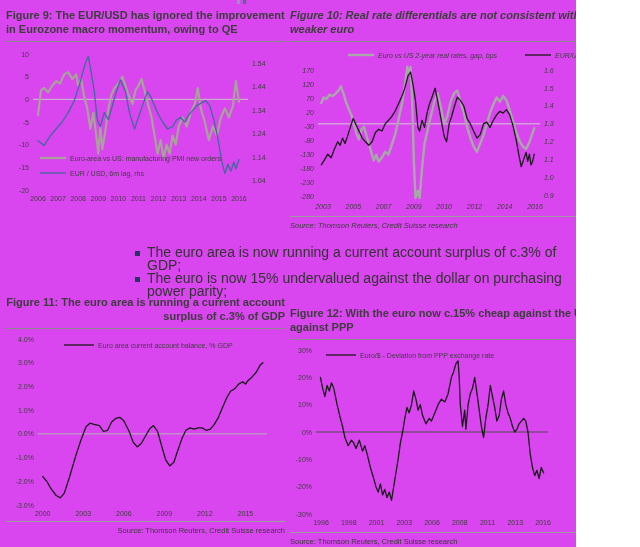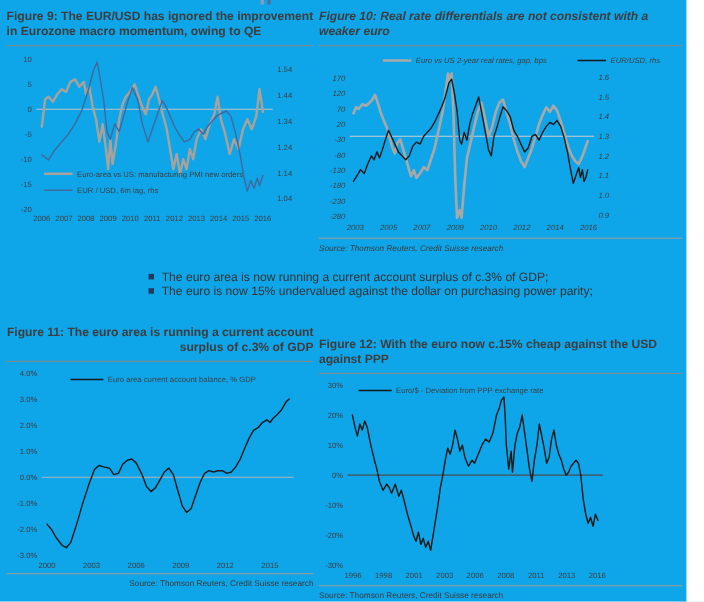--- a/index.html
+++ b/index.html
@@ -1,30 +1,30 @@
 <!DOCTYPE html>
 <html><head>
 <meta charset="utf-8">
 <style>
   html,body{margin:0;padding:0;background:#fff;}
-  .page{position:relative;width:624px;height:547px;background:#0ea5e9;
+  .page{position:relative;width:576px;height:547px;background:#d946ef;
         font-family:"Liberation Sans",sans-serif;overflow:hidden;}
   .fig{position:absolute;}
   .fig-title{font-weight:bold;font-size:11px;line-height:1.3;color:#3d3d3d;
              border-bottom:1px solid #8a8a8a;padding-bottom:4px;}
   .fig-chart{display:block;margin-top:4px;}
   .fig-chart text{font-family:"Liberation Sans",sans-serif;}
   .fig-source{font-size:7.5px;color:#3b3b3b;border-top:1px solid #9b9b9b;
               padding-top:4px;margin-top:2px;}
   #fig9{left:6px;top:8px;width:279px;}
   #fig10{left:290px;top:8px;width:330px;font-style:italic;}
   #fig11{left:6px;top:295px;width:279px;text-align:right;}
   #fig12{left:290px;top:295px;width:330px;margin-top:11px;}
   .bullets{position:absolute;left:135px;top:246px;margin:0;padding:0;list-style:none;}
-  .bullets li{font-size:11px;color:#333333;line-height:13px;display:flex;align-items:baseline;}
+  .bullets li{font-size:14px;color:#333333;line-height:13px;display:flex;align-items:baseline;}
   .bullet-sq{width:5px;height:5px;background:#1f3a60;display:inline-block;
              margin-right:7px;flex:none;transform:translateY(-1px);}
   .artifact{position:absolute;top:0;width:3px;height:4px;}
   .artifact.a1{left:237px;background:#8a9db5;}
   .artifact.a2{left:243px;background:#4f6d94;}
 </style>
 </head>
 <body>
 
 <div class="page">

